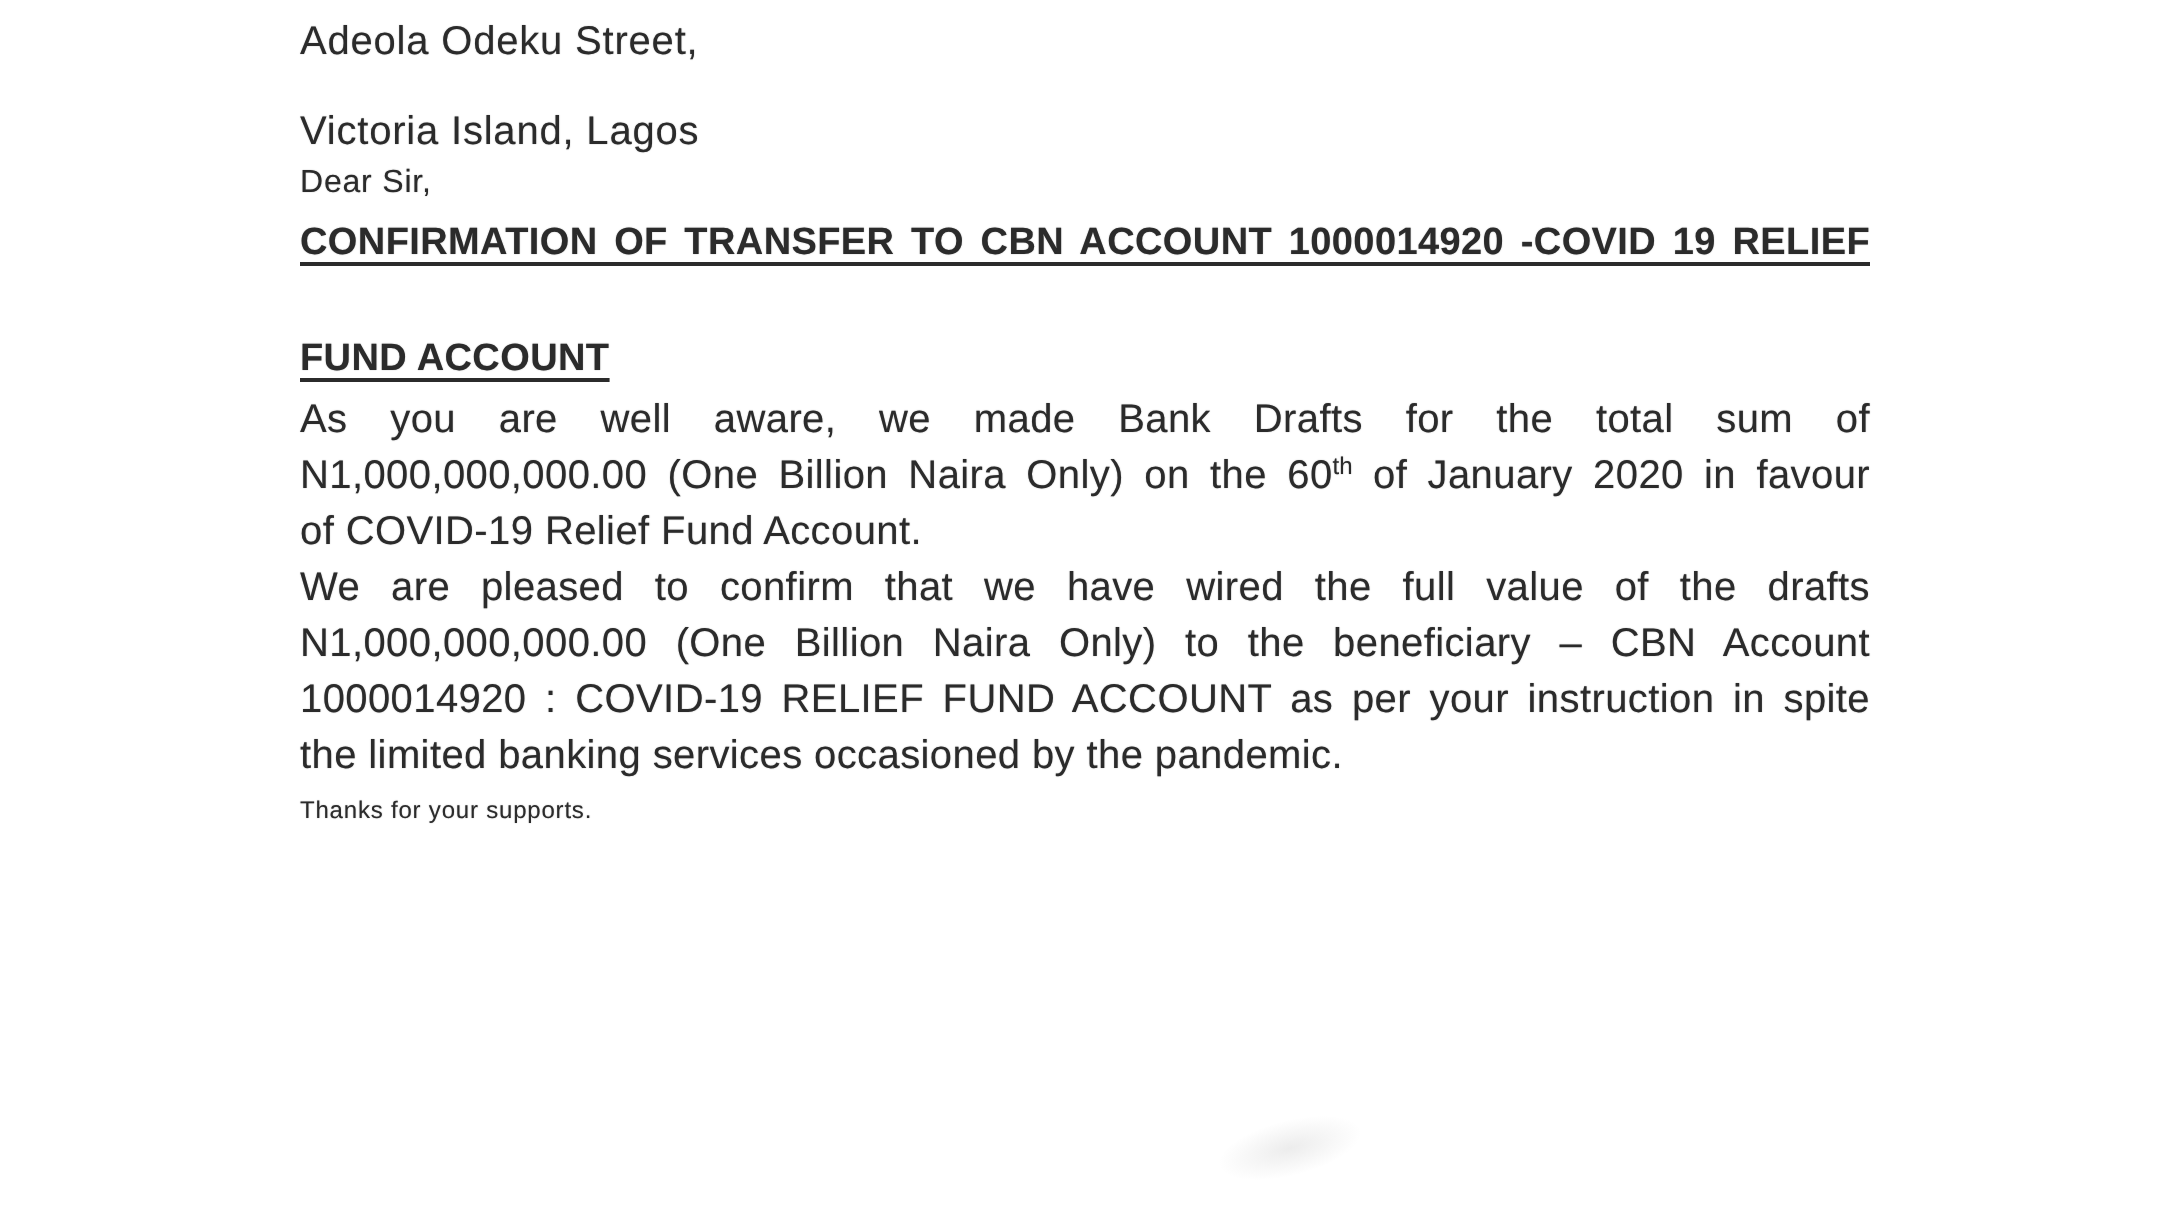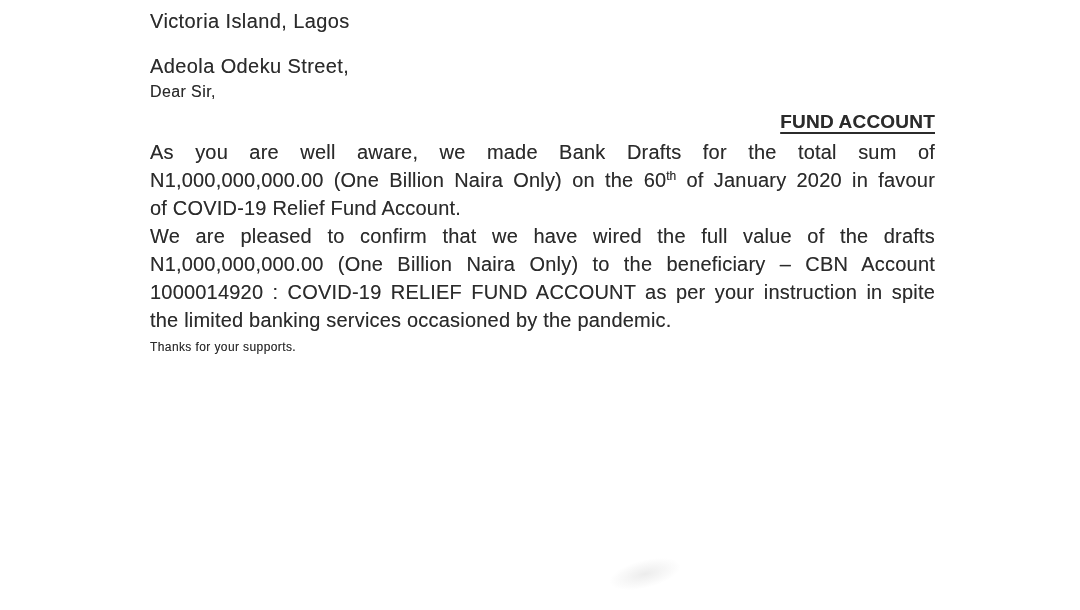--- a/index.html
+++ b/index.html
@@ -33,21 +33,21 @@
   .subject { margin-top: 59px; }
   .subject-line {
     font-weight: 700;
     font-size: 19px; line-height: 33px;
     letter-spacing: 0.2px;
     text-decoration: underline;
     text-decoration-thickness: 2px;
     text-underline-offset: 4px;
   }
   .subject-line.stretch { text-align: justify; text-align-last: justify; }
-  .subject-line.center  { text-align: right; }
+  .subject-line.center  { text-align: left; margin-top: 25px; }
 
   .body-para { font-size: 20px; line-height: 28px; letter-spacing: 0.2px; }
   .para-1 { margin-top: 28px; }
   .para-2 { margin-top: 17px; }
   .jline { text-align: justify; text-align-last: justify; }
   .jline.last { text-align-last: left; }
 
   sup.ordinal {
     font-size: 12px;
     line-height: 0;
@@ -68,27 +68,28 @@
     transform: rotate(-14deg);
     pointer-events: none;
   }
 </style>
 </head>
 <body>
 
 <div class="page">
 
   <div class="address">
+    <div class="address-line">Adeola Odeku Street,</div>
     <div class="address-line">Victoria Island, Lagos</div>
-    <div class="address-line">Adeola Odeku Street,</div>
   </div>
 
   <div class="salutation">Dear Sir,</div>
 
   <div class="subject">
+    <div class="subject-line stretch">CONFIRMATION OF TRANSFER TO CBN ACCOUNT 1000014920 -COVID 19 RELIEF</div>
     <div class="subject-line center">FUND ACCOUNT</div>
   </div>
 
   <div class="body-para para-1">
     <div class="jline">As you are well aware, we made Bank Drafts for the total sum of</div>
     <div class="jline"><span>N1,000,000,000.00 (One Billion Naira Only) on the 60</span><sup class="ordinal">th</sup><span> of January 2020 in favour</span></div>
     <div class="jline last">of COVID-19 Relief Fund Account.</div>
   </div>
 
   <div class="body-para para-2">

